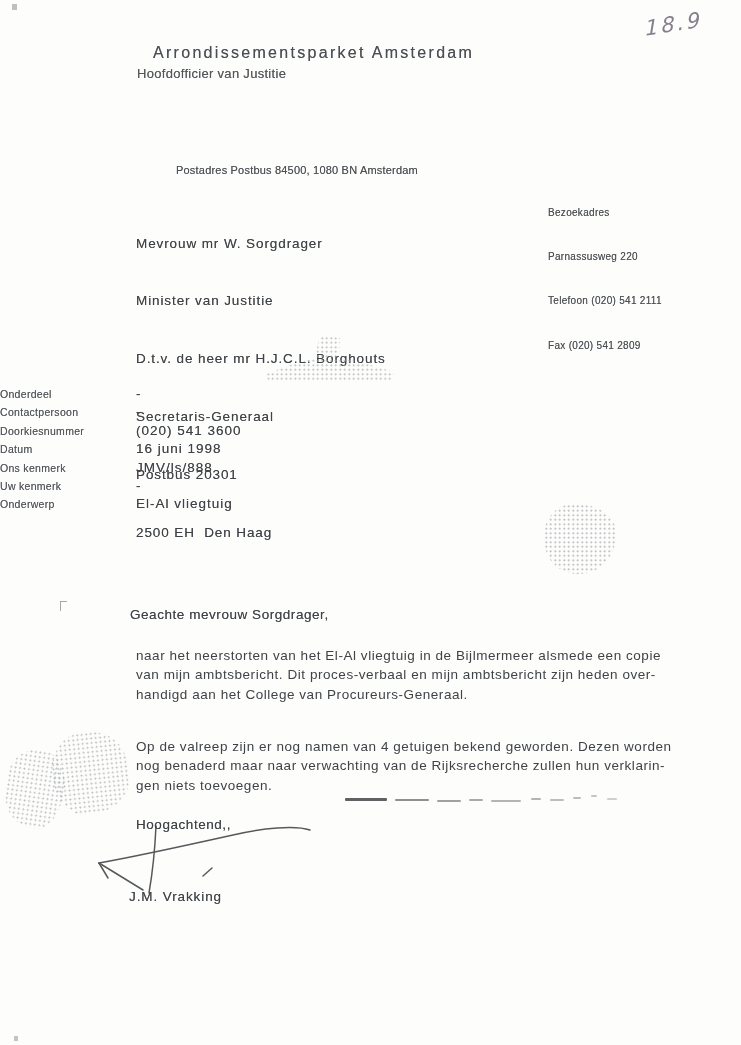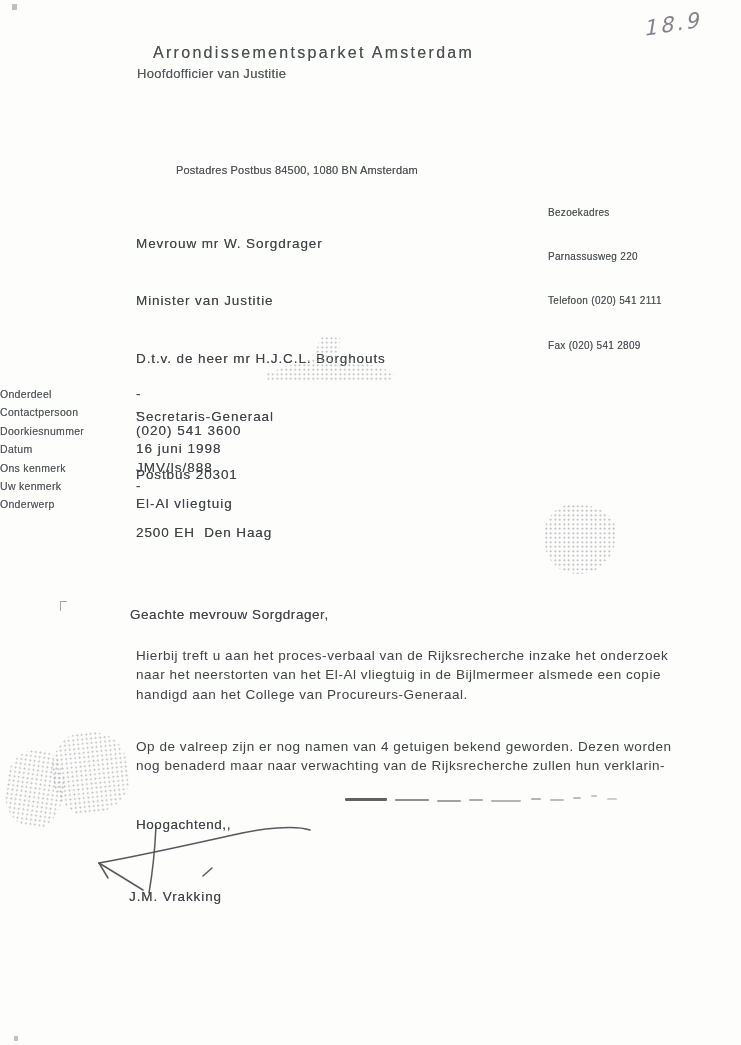--- a/index.html
+++ b/index.html
@@ -107,28 +107,29 @@
     <span class="meta-value">-</span>
   </div>
   <div class="meta-row" style="top:496px">
     <span class="meta-label">Onderwerp</span>
     <span class="meta-value">El-Al vliegtuig</span>
   </div>
 
   <div class="t salutation">Geachte mevrouw Sorgdrager,</div>
 
   <div class="para" style="top:646px">
-    <div>Hierbij treft u aan het proces-verbaal van de Rijksrecherche inzake het onderzoek</div>
     <div>naar het neerstorten van het El-Al vliegtuig in de Bijlmermeer alsmede een copie</div>
+    <div>van mijn ambtsbericht. Dit proces-verbaal en mijn ambtsbericht zijn heden over-</div>
     <div>handigd aan het College van Procureurs-Generaal.</div>
   </div>
 
   <div class="para" style="top:737px">
     <div>Op de valreep zijn er nog namen van 4 getuigen bekend geworden. Dezen worden</div>
     <div>nog benaderd maar naar verwachting van de Rijksrecherche zullen hun verklarin-</div>
+    <div>gen niets toevoegen.</div>
   </div>
 
   <div class="strike">
     <span style="left:0;top:3px;width:42px;height:3px;opacity:.85"></span>
     <span style="left:50px;top:4px;width:34px;height:2px;opacity:.6"></span>
     <span style="left:92px;top:5px;width:24px;height:2px;opacity:.5"></span>
     <span style="left:124px;top:4px;width:14px;height:2px;opacity:.45"></span>
     <span style="left:146px;top:5px;width:30px;height:1.5px;opacity:.4"></span>
     <span style="left:186px;top:3px;width:10px;height:2px;opacity:.4"></span>
     <span style="left:205px;top:4px;width:14px;height:1.5px;opacity:.35"></span>

